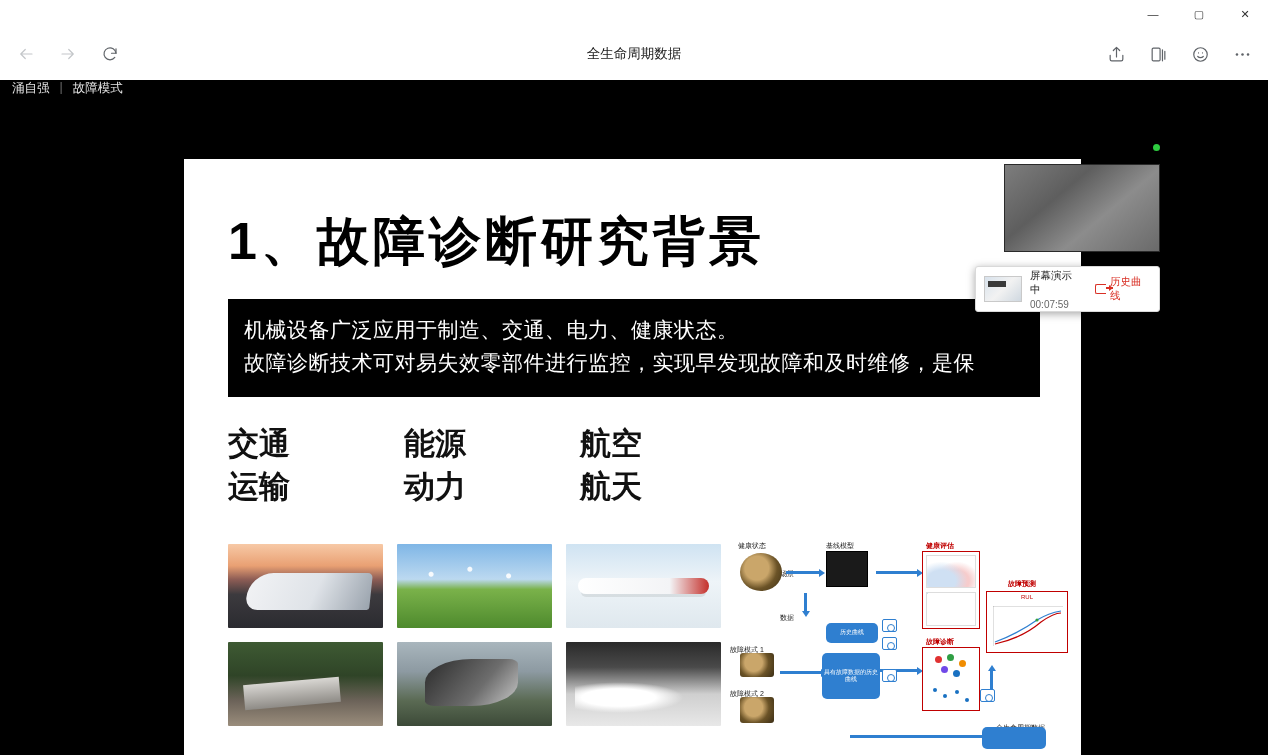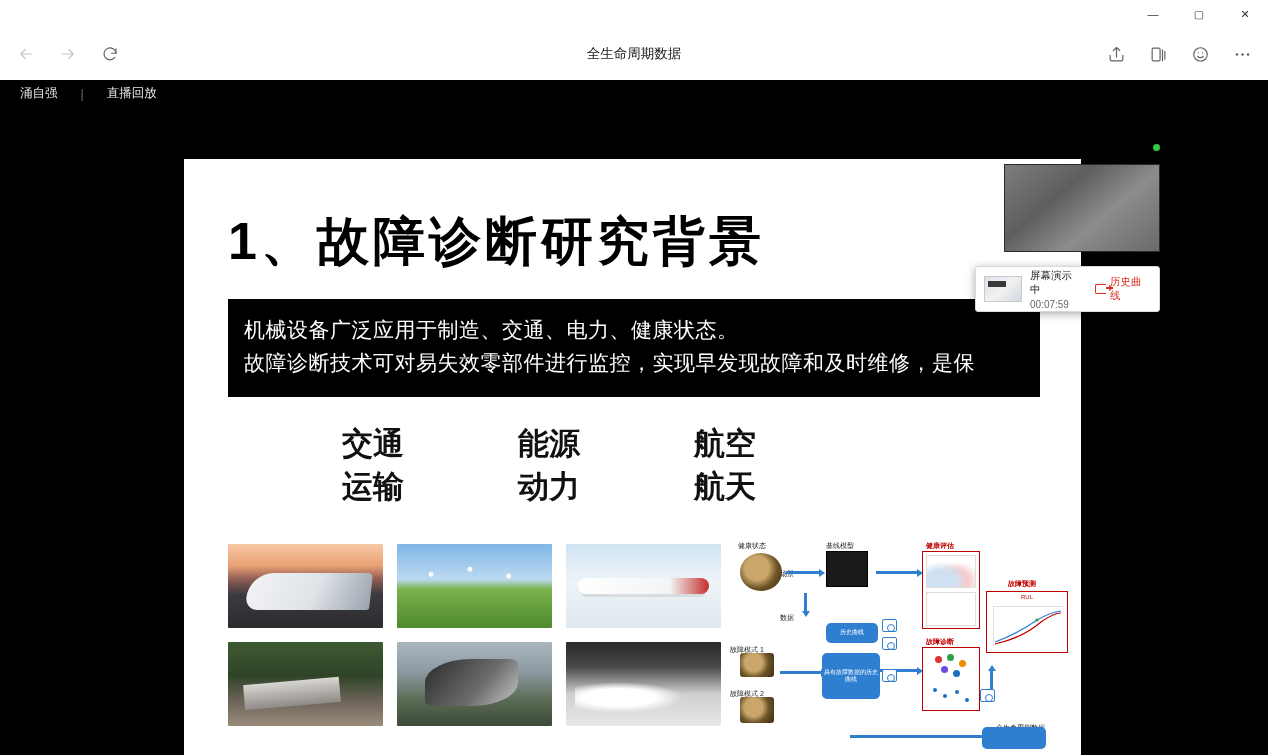--- a/index.html
+++ b/index.html
@@ -39,21 +39,21 @@
     z-index: 2;
   }
 
   
   .content {
     position: relative; width: 1268px; height: 675px; background: #000;
   }
 
   .tabs-bar {
     position: absolute; top: 0; left: 0; height: 27px;
-    display: flex; align-items: center; padding-left: 20px; gap: 23px;
+    display: flex; padding-left: 12px; gap: 10px;
     color: #d8d8d8; font-size: 12.5px; z-index: 5;
   }
   .tab-item { color: #e6e6e6; }
   .tab-sep { color: #6a6a6a; }
 
   .slide-stage {
     position: absolute; left: 184px; top: 79px;
     width: 897px; height: 596px; background: #ffffff; overflow: hidden;
   }
 
@@ -65,21 +65,21 @@
   .black-box {
     margin: 22px 0 0 44px; width: 812px; background: #000; color: #fff;
     padding: 14px 16px 18px 16px; font-size: 21px; line-height: 1.58;
     letter-spacing: 0.5px;
   }
 
   .cat-row {
     display: flex; margin: 26px 0 0 44px; width: 520px;
   }
   .cat {
-    flex: 0 0 176px; text-align: right; font-size: 31px; font-weight: 600;
+    flex: 0 0 176px; text-align: left; font-size: 31px; font-weight: 600;
     color: #111; line-height: 1.36;
   }
 
   .img-grid {
     position: absolute; left: 44px; top: 385px;
     display: grid; grid-template-columns: 155px 155px 155px;
     grid-template-rows: 84px 84px; gap: 14px 14px;
   }
   .photo { width: 155px; height: 84px; border-radius: 1px; overflow: hidden; position: relative; }
 
@@ -298,21 +298,21 @@
       </svg>
     </div>
   </div>
 </div>
 
 <div class="content">
 
   <div class="tabs-bar">
     <div class="tab-item">涌自强</div>
     <div class="tab-sep">|</div>
-    <div class="tab-item">直播回放</div>
+    <div class="tab-item">故障模式</div>
   </div>
 
   <div class="slide-stage">
 
     <div class="slide-title">1、故障诊断研究背景</div>
 
     <div class="black-box">
       <div>机械设备广泛应用于制造、交通、电力、健康状态。</div>
       <div>故障诊断技术可对易失效零部件进行监控，实现早发现故障和及时维修，是保</div>
     </div>

